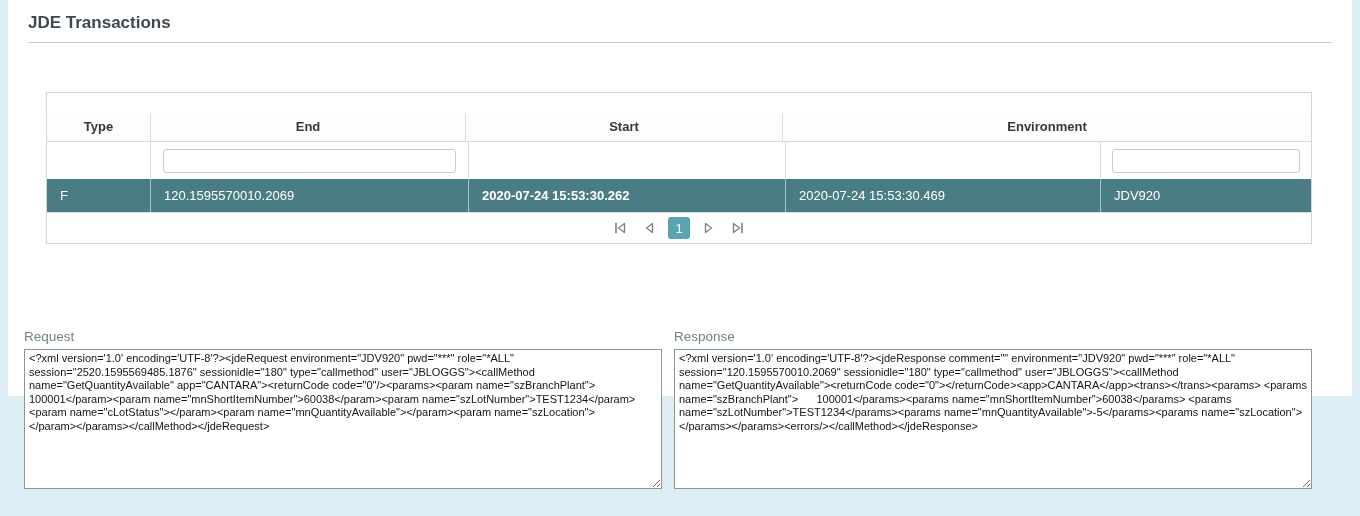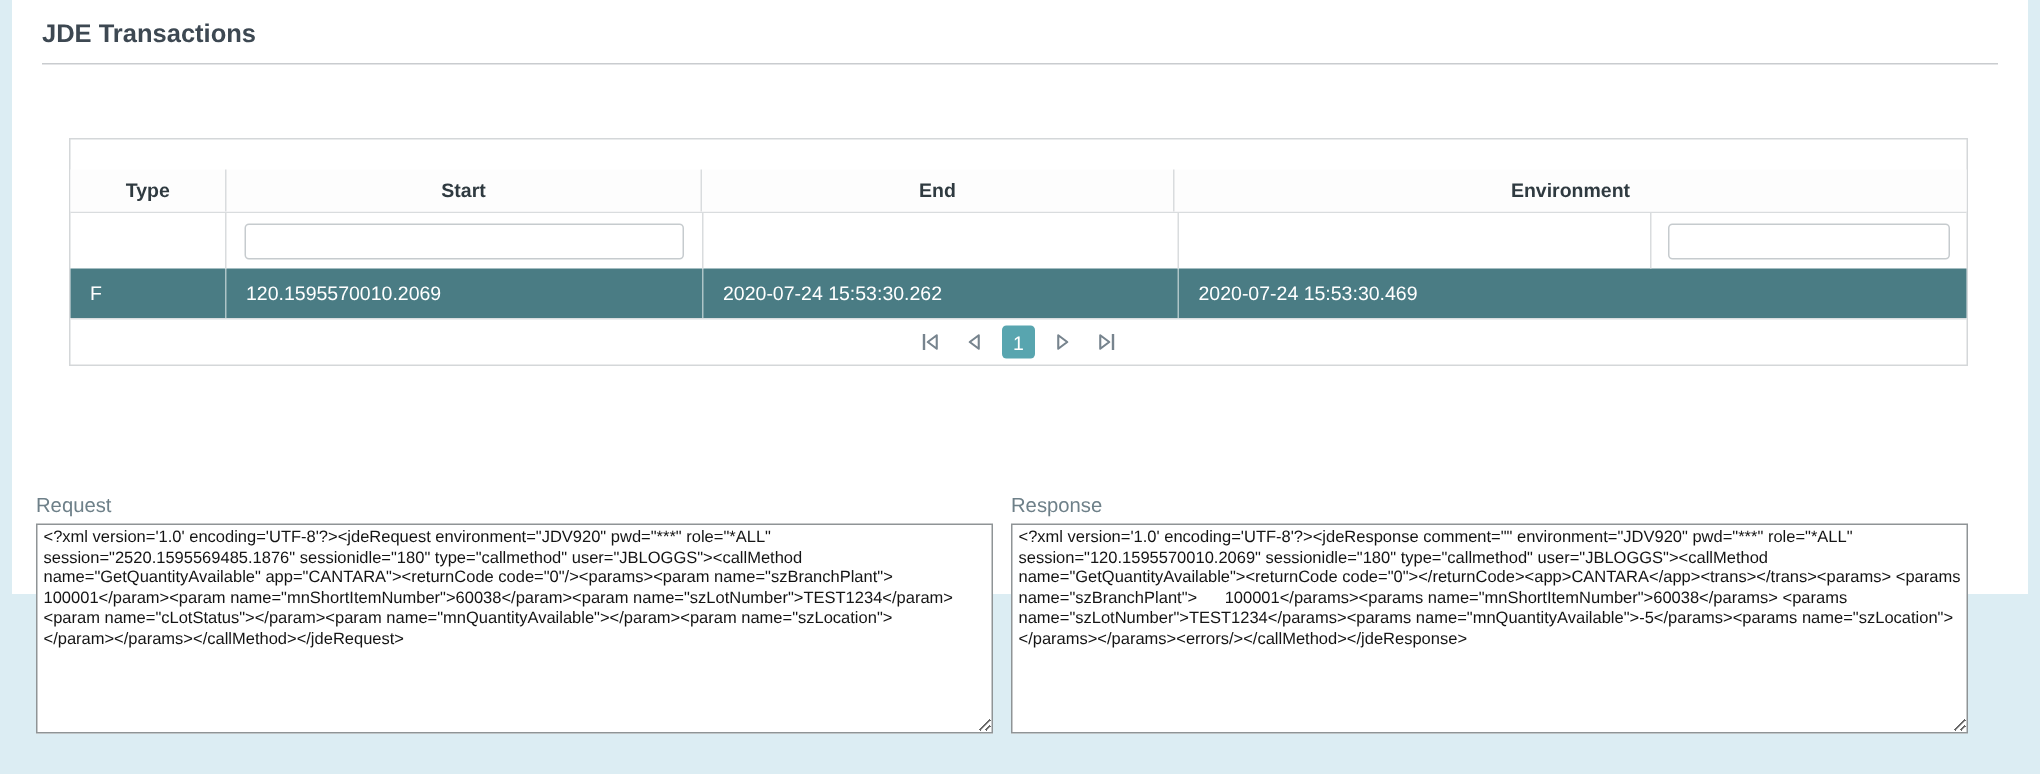--- a/index.html
+++ b/index.html
@@ -25,21 +25,21 @@
   .tbl {
     position: absolute; left: 38px; top: 92px; width: 1266px;
     border: 1px solid #d4d7d9;
     background: #fff;
     font-size: 13px;
   }
   .trow { display: flex; width: 100%; }
   .cell { flex: 0 0 auto; overflow: hidden; white-space: nowrap; }
   .c0 { width: 103px; }
   .c1 { width: 318px; }
-  .c2 { width: 317px; }
+  .c2 { width: 317px; font-weight: bold; }
   .c3 { width: 315px; }
   .c4 { flex: 1 1 auto; }
   .hrow .cell {
     height: 28px; line-height: 28px; text-align: center;
     font-weight: 700; color: #2f3a40; background: #fdfdfd; margin-top: 20px;
   }
   .hrow .cell + .cell, .frow .cell + .cell { border-left: 1px solid #d9dcde; }
   .frow { border-top: 1px solid #d9dcde; }
   .frow .cell { height: 37px; display: flex; align-items: center; justify-content: center; }
   .filter-input {
@@ -98,42 +98,43 @@
 <body>
 
 <div class="card">
 
   <div class="page-title">JDE Transactions</div>
 
   <div class="tbl">
 
     <div class="trow hrow">
       <div class="cell c0">Type</div>
+      <div class="cell c3">End</div>
       <div class="cell c2">Start</div>
-      <div class="cell c3">End</div>
       <div class="cell c4">Environment</div>
     </div>
 
     <div class="trow frow">
       <div class="cell c0"></div>
       <div class="cell c1">
         <input type="text" class="filter-input session" value="" style="">
       </div>
       <div class="cell c2"></div>
       <div class="cell c3"></div>
       <div class="cell c4">
         <input type="text" class="filter-input env" value="" style="">
       </div>
     </div>
 
     <div class="trow drow">
       <div class="cell c0">F</div>
       <div class="cell c1">120.1595570010.2069</div>
       <div class="cell c2">2020-07-24 15:53:30.262</div>
       <div class="cell c3">2020-07-24 15:53:30.469</div>
+      <div class="cell c4">JDV920</div>
     </div>
 
     <div class="prow">
       <button class="pg-btn" title="">
         <svg class="pg-icon" width="14" height="14" viewBox="0 0 14 14">
           <line x1="3" y1="2.5" x2="3" y2="11.5"></line>
           <polygon points="11.5,2.5 5.5,7 11.5,11.5"></polygon>
         </svg>
       </button>
       <button class="pg-btn" title="">

